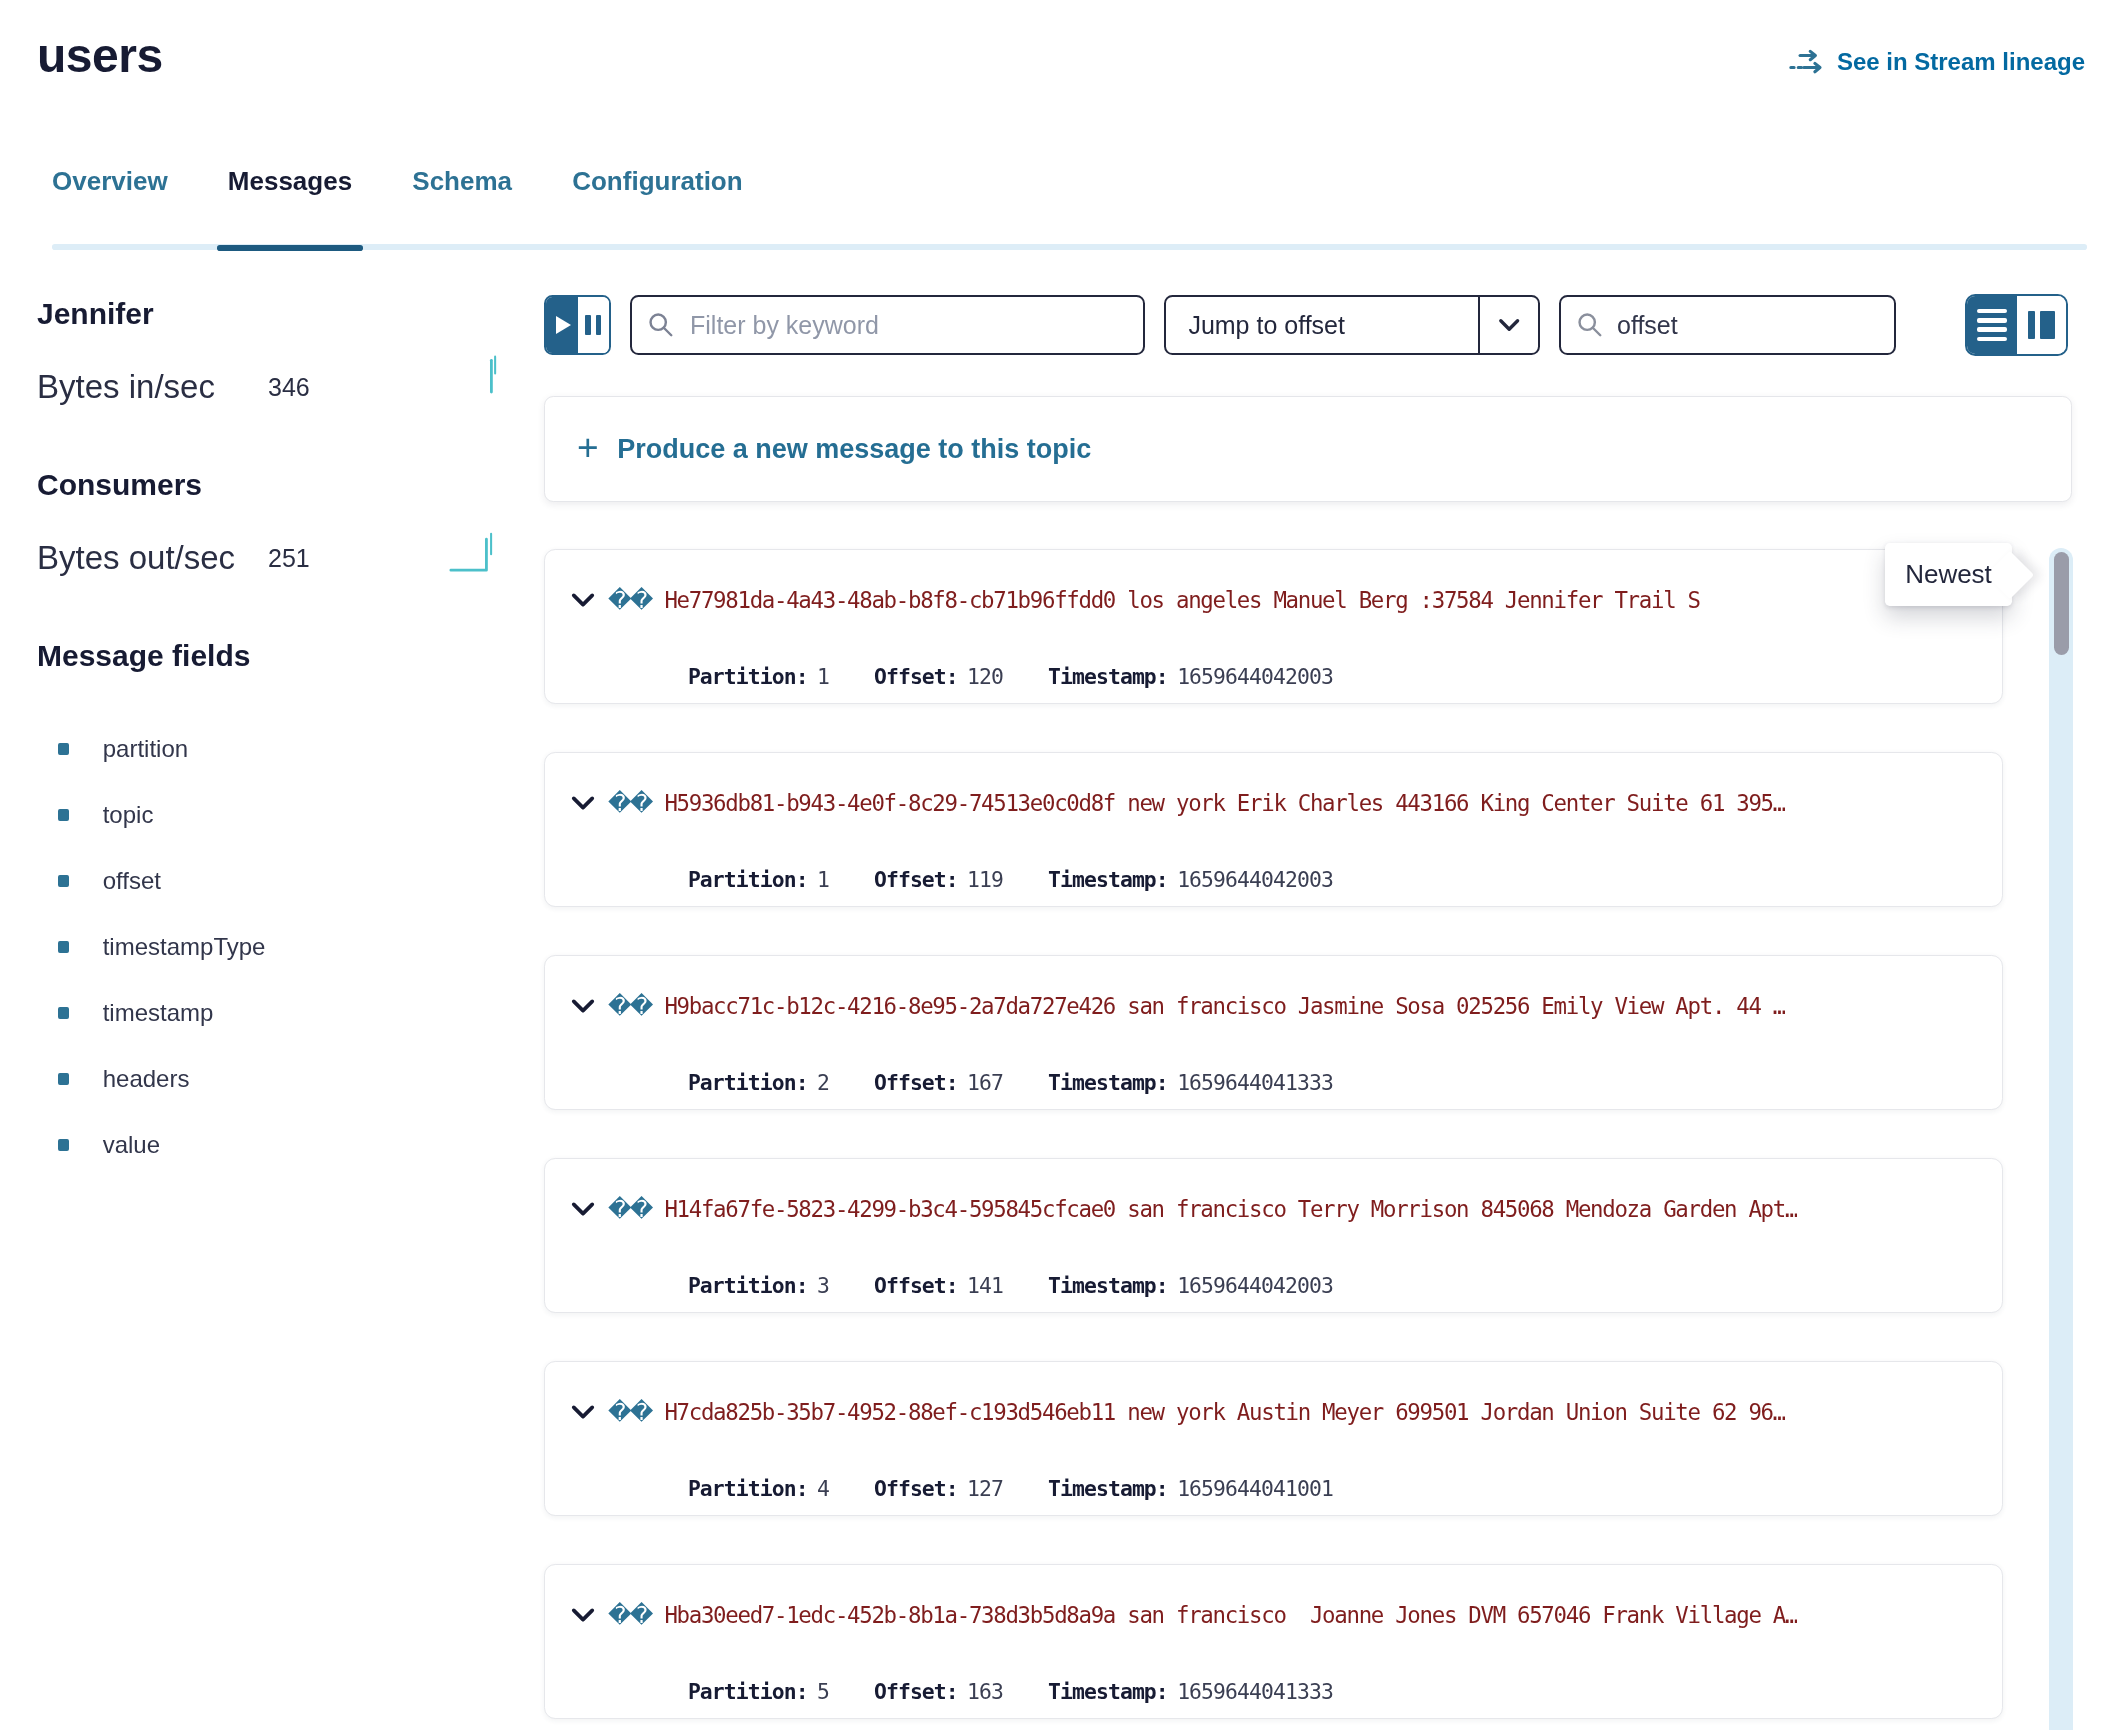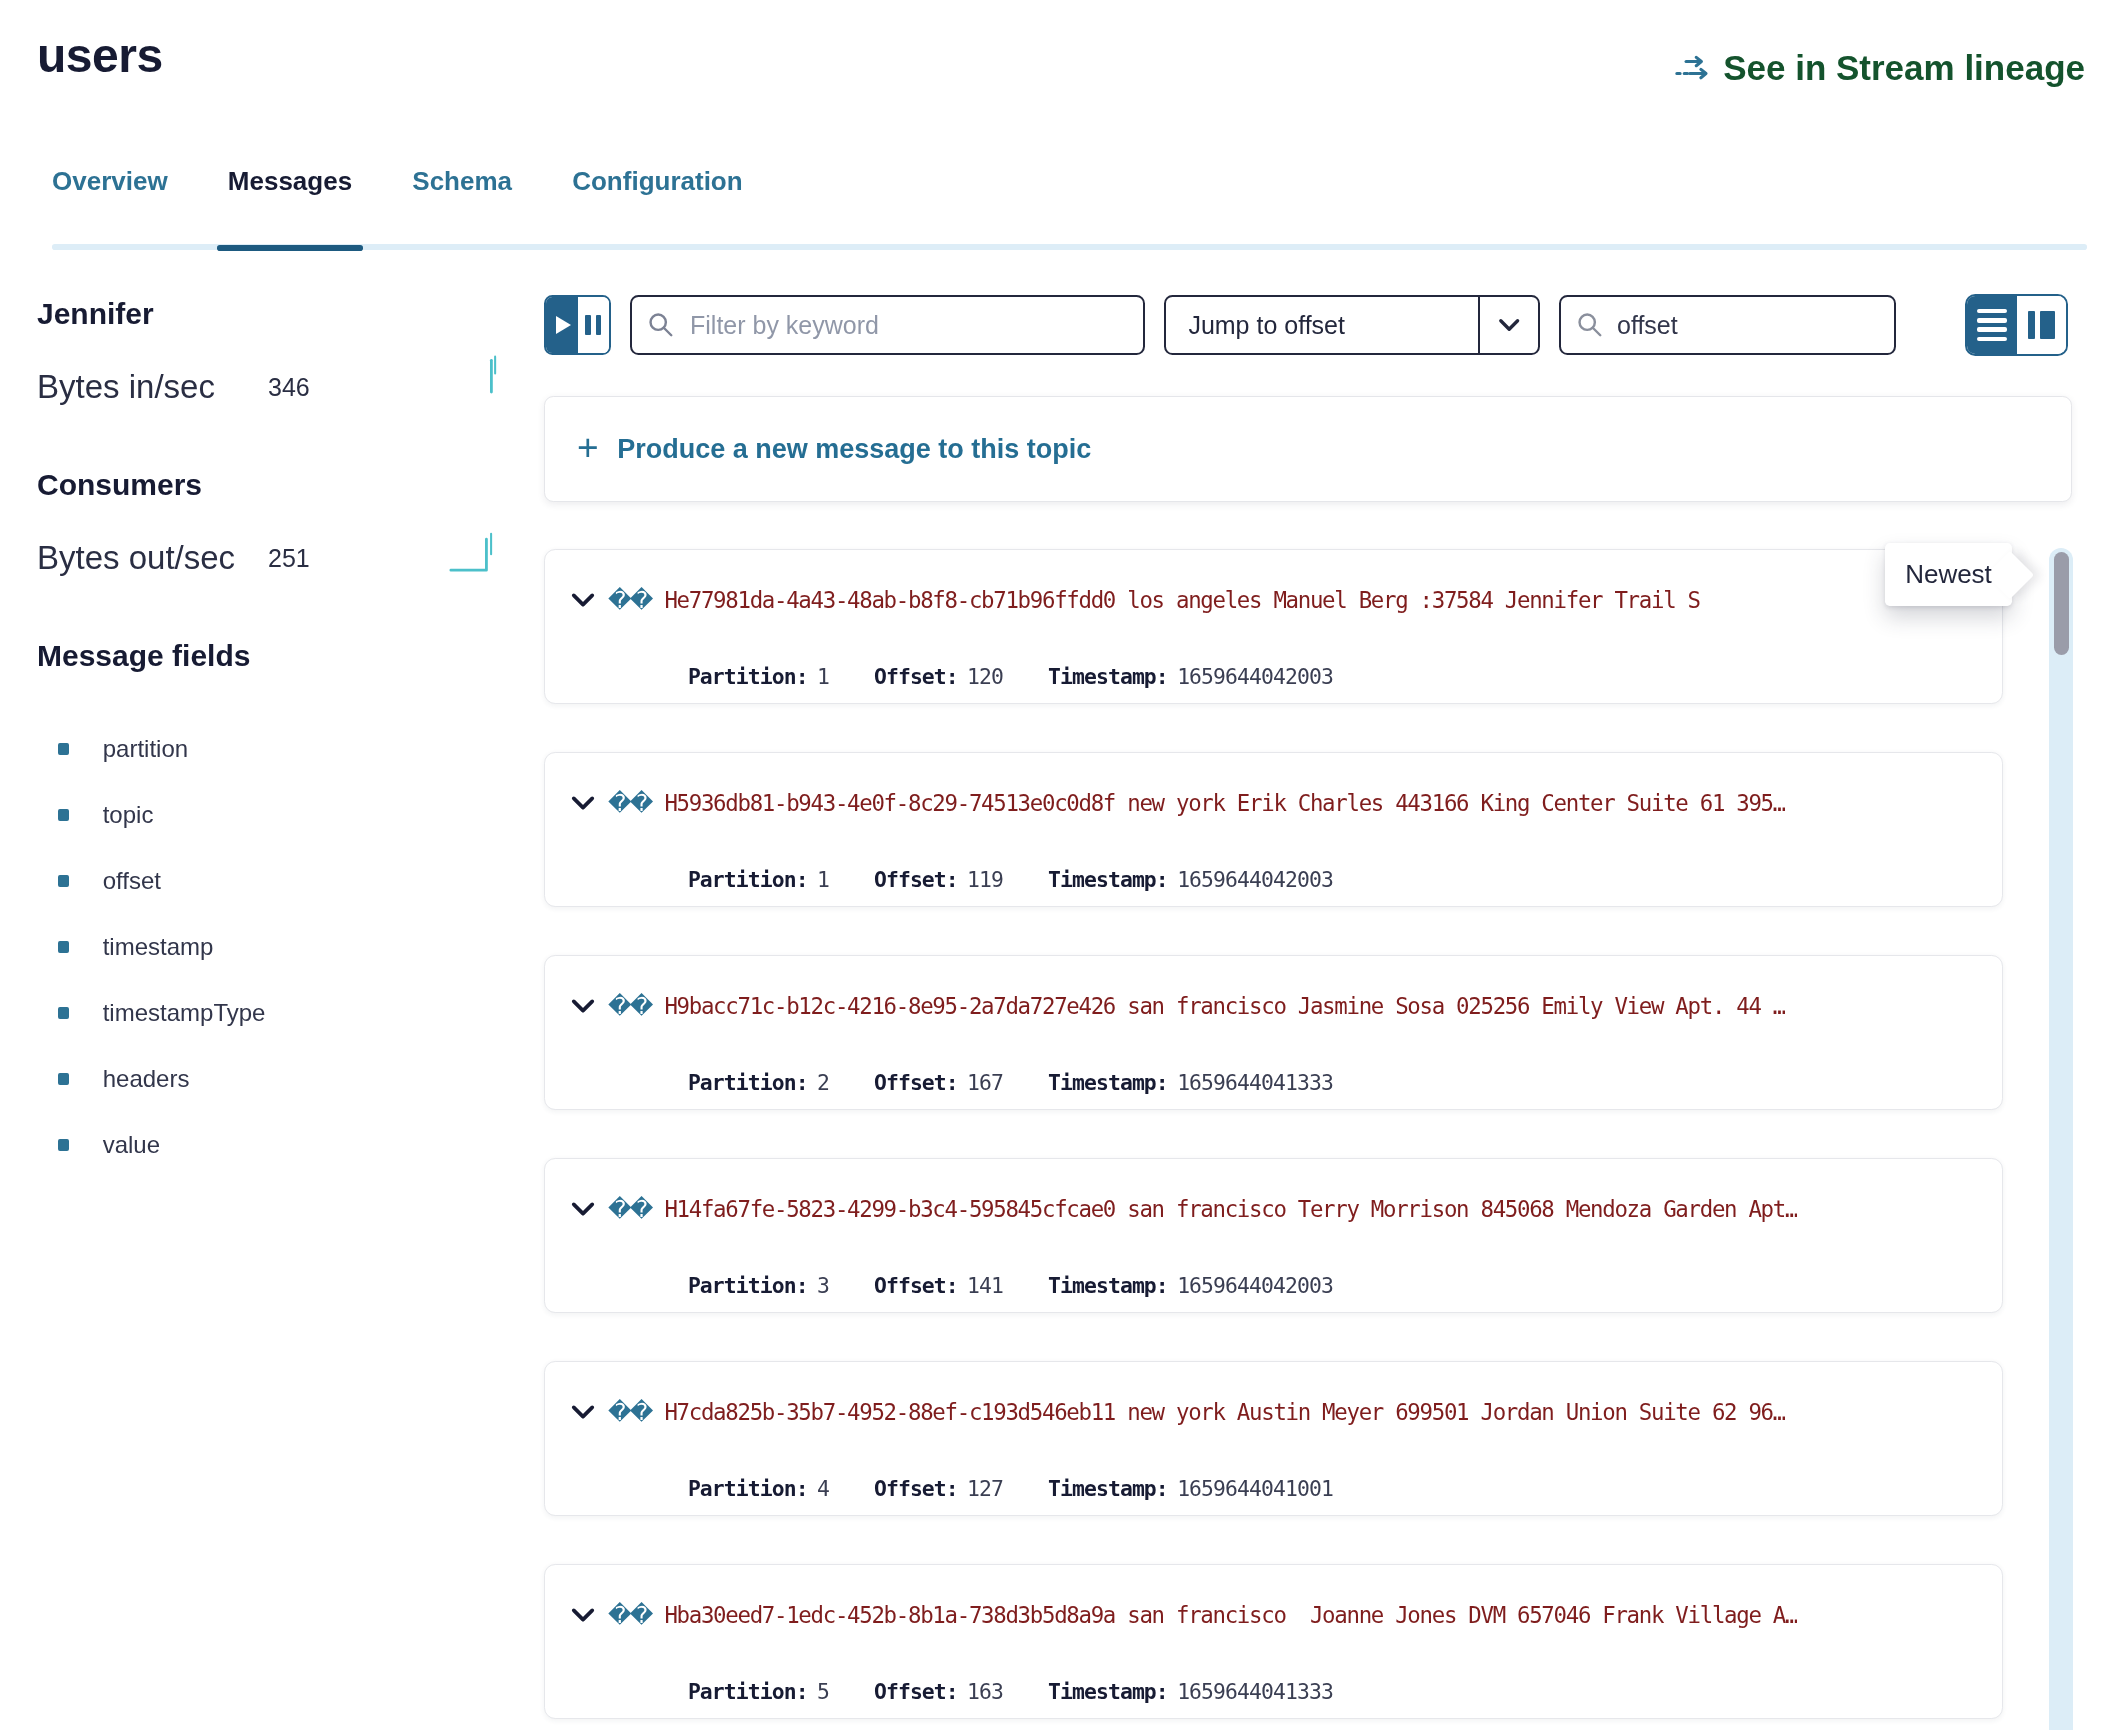--- a/index.html
+++ b/index.html
@@ -5,21 +5,21 @@
   * { margin:0; padding:0; box-sizing:border-box; }
   html,body { width:2124px; height:1730px; background:#ffffff; overflow:hidden;
               font-family:"Liberation Sans", sans-serif; color:#2a2e43; }
   .page { position:relative; width:2124px; height:1730px; }
 
   
   .hdr { position:relative; height:140px; }
   .hdr h1 { position:absolute; left:37px; top:28px; font-size:48px; font-weight:700;
             letter-spacing:-0.5px; color:#171b33; }
   .lineage { position:absolute; right:39px; top:48px; display:flex; align-items:center;
-             gap:11.2px; font-size:35px; font-weight:600; color:#14532d; cursor:pointer;
+             gap:11.2px; font-size:24px; font-weight:600; color:#0369a1; cursor:pointer;
              text-decoration:none; }
 
   
   .tabs { position:relative; padding-left:52px; height:110px; }
   .tabs .track { position:absolute; left:52px; right:37px; bottom:0; height:5.6px;
                  background:#ddedf7; border-radius:2.8px; }
   .tab { display:inline-block; margin-right:56px; padding-bottom:24px; font-size:26px;
          font-weight:600; color:#2d7294; cursor:pointer; position:relative; top:26px; }
   .tab.active { color:#171b33; font-weight:700; }
   .tab.active::after { content:""; position:absolute; left:-11.2px; right:-11.2px; bottom:-30px;
@@ -188,26 +188,26 @@
     <span class="flabel">topic</span>
   </div>
 
   <div class="fitem">
     <span class="fbullet"></span>
     <span class="flabel">offset</span>
   </div>
 
   <div class="fitem">
     <span class="fbullet"></span>
+    <span class="flabel">timestampType</span>
+  </div>
+
+  <div class="fitem">
+    <span class="fbullet"></span>
     <span class="flabel">timestamp</span>
-  </div>
-
-  <div class="fitem">
-    <span class="fbullet"></span>
-    <span class="flabel">timestampType</span>
   </div>
 
   <div class="fitem">
     <span class="fbullet"></span>
     <span class="flabel">headers</span>
   </div>
 
 
   <div class="fitem">
     <span class="fbullet"></span>

